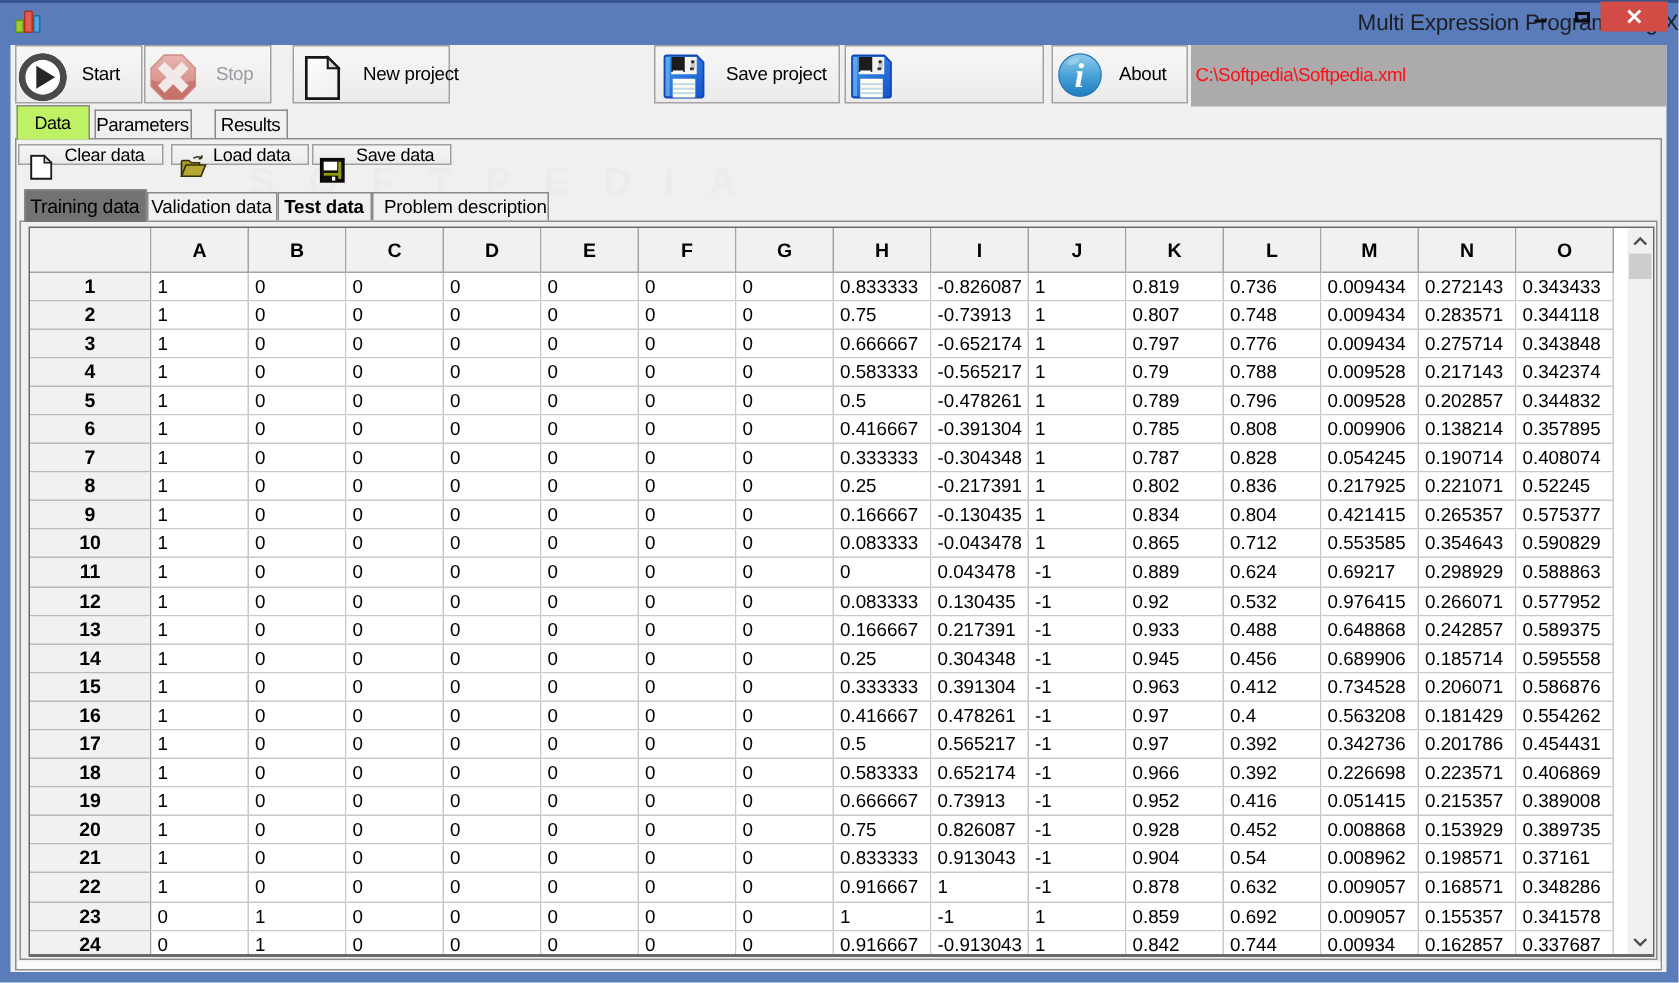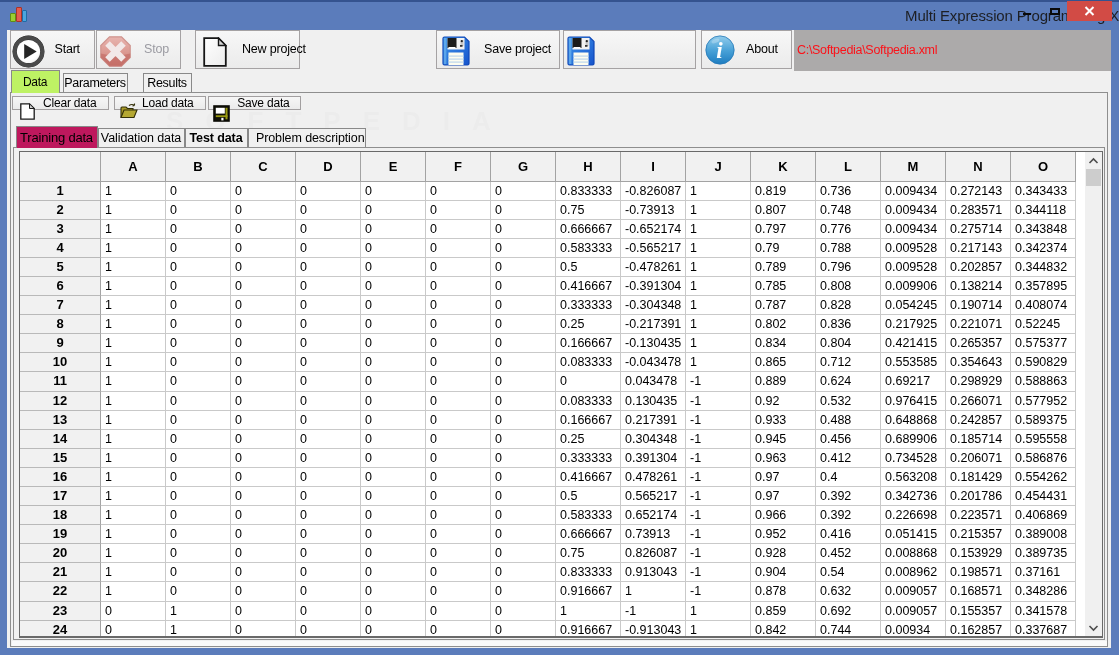--- a/index.html
+++ b/index.html
@@ -215,21 +215,21 @@
       <svg style="left:3.5px;top:7.5px" width="17" height="17" viewBox="0 0 17 17">
         <rect x="1" y="1" width="15" height="15" fill="#111108" stroke="#0a0a04" stroke-width="1.6"></rect>
         <rect x="2.8" y="2.8" width="9" height="5.8" fill="#ffffff"></rect>
         <rect x="12.5" y="2.8" width="2" height="11.5" fill="#9a9a10"></rect>
         <rect x="2.8" y="10.3" width="11.7" height="1.8" fill="#9a9a10"></rect>
         <rect x="8.3" y="12.8" width="2.2" height="2.6" fill="#ffffff"></rect>
       </svg>
       <div class="lbl" style="left:28px">Save data</div>
     </div>
 
-    <div class="tab" style="left:4.5px; top:33px; width:82px; height:22px; line-height:21px; background:#be185d; z-index:3; font-size:13px; letter-spacing:-0.2px;">Training data</div>
+    <div class="tab" style="left:4.5px; top:33px; width:82px; height:22px; line-height:21px; background:#737373; z-index:3; font-size:13px; letter-spacing:-0.2px;">Training data</div>
     <div class="tab" style="left:86.5px; top:35px; width:87px; height:19px; line-height:18px; font-size:12.5px; letter-spacing:-0.1px;">Validation data</div>
     <div class="tab" style="left:173.5px; top:35px; width:63px; height:19px; line-height:18px; font-size:12.5px; letter-spacing:-0.1px;font-weight:bold;">Test data</div>
     <div class="tab" style="left:236.5px; top:35px; width:118px; height:19px; line-height:18px; font-size:12.5px; letter-spacing:-0.1px;text-align:right;">Problem description</div>
 
     <div class="abs" id="belowstrip"></div>
     <div class="abs" id="page2">
       <div class="abs" id="gridbox">
         <div id="gridtable">
 <div class="gh corner"></div>
 <div class="gh">A</div>

